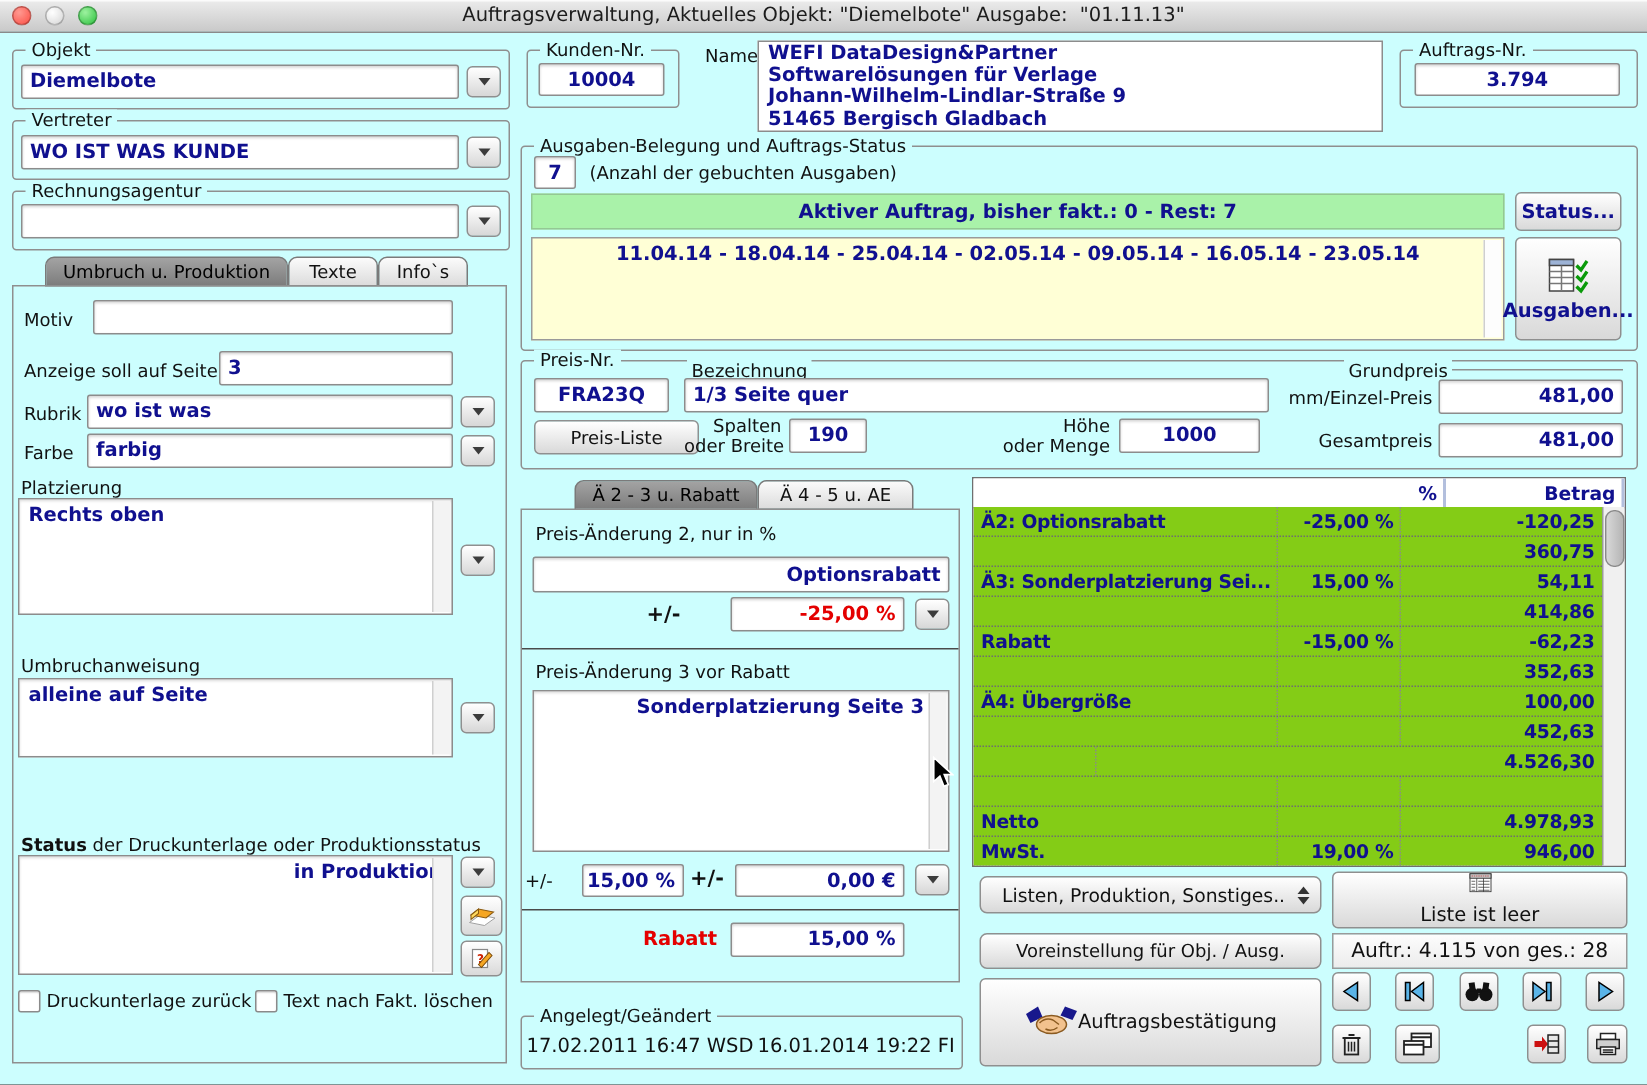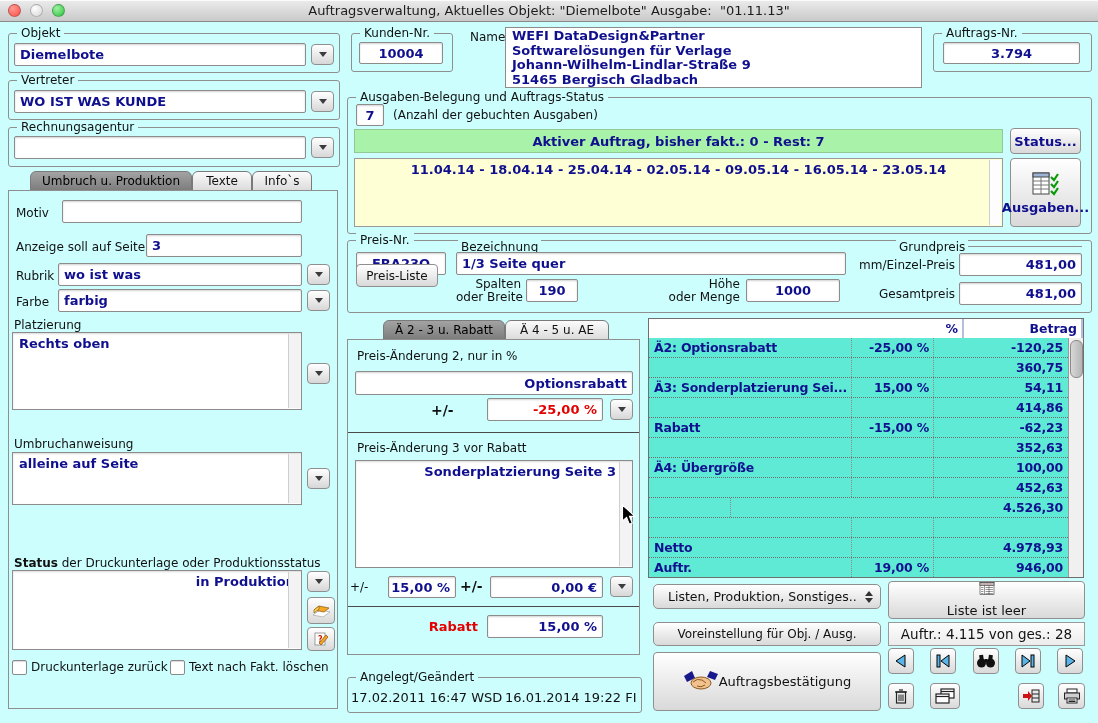--- a/index.html
+++ b/index.html
@@ -41,21 +41,21 @@
   .checkbox{position:absolute;width:13px;height:13px;background:#fff;border:1px solid #8a8a8a;border-radius:2px;box-shadow:inset 0 1px 1px rgba(0,0,0,.15);}
   .divline{position:absolute;height:1px;background:#4a4a4a;}
   
   .ptable{position:absolute;left:648px;top:318px;width:436px;height:260px;border:1px solid #6f6f6f;background:#fff;box-sizing:border-box;}
   .thead{display:flex;height:19px;border-bottom:1px solid #555;background:#fff;}
   .th{font-size:12.5px;font-weight:bold;color:#10108F;display:flex;align-items:center;white-space:nowrap;box-sizing:border-box;}
   .th-text{width:236px;padding-left:2px;border-right:2px solid #b3bfdd;margin-top:48px;}
   .th-pct{width:82px;justify-content:flex-end;padding-right:4px;border-right:2px solid #b3bfdd;}
   .th-amt{width:120px;justify-content:flex-end;padding-right:4px;border-right:2px solid #b3bfdd;}
   .tbody{position:absolute;left:0;top:19px;width:419px;height:239px;overflow:hidden;}
-  .trow{display:flex;height:20px;border-bottom:1px dotted #6e6e6e;background:#5eead4;box-sizing:border-box;}
+  .trow{display:flex;height:20px;border-bottom:1px dotted #6e6e6e;background:#84cc16;box-sizing:border-box;}
   .tcell{font-size:12.5px;font-weight:bold;color:#10108F;display:flex;align-items:center;white-space:nowrap;overflow:hidden;box-sizing:border-box;letter-spacing:-0.2px;}
   .tc-text{width:203px;padding-left:5px;border-right:1px dotted #8a8a8a;}
   .tc-pct{width:82px;justify-content:flex-end;padding-right:4px;border-right:1px dotted #8a8a8a;}
   .tc-amt{flex:1;justify-content:flex-end;padding-right:5px;}
   .vscroll{position:absolute;right:0;top:19px;bottom:0;width:15px;background:#f0f0f0;border-left:1px solid #9a9a9a;box-sizing:border-box;}
   .vthumb{position:absolute;left:1px;top:2px;width:11px;height:36px;background:linear-gradient(90deg,#d8d8d8,#b5b5b5);border:1px solid #8a8a8a;border-radius:6px;}
   .updown{display:inline-flex;flex-direction:column;gap:2px;margin-left:8px;}
   .updown .u{width:0;height:0;border-left:4px solid transparent;border-right:4px solid transparent;border-bottom:5px solid #333;}
   .updown .d{width:0;height:0;border-left:4px solid transparent;border-right:4px solid transparent;border-top:5px solid #333;}
 </style>
@@ -209,21 +209,21 @@
     </svg>
     <span style="font-size:13px;font-weight:bold;color:#10108F;">Ausgaben...</span>
   </div>
 
   <div class="fs" style="left:347px;top:240px;width:743px;height:71px;">
     <span class="legend">Preis-Nr.</span>
   </div>
   <div class="inp center" style="left:356px;top:252px;width:90px;height:23px;">FRA23Q</div>
   <span class="lbl" style="left:458px;top:240px;background:#ccfefe;padding:0 3px;">Bezeichnung</span>
   <div class="inp" style="left:456px;top:252px;width:390px;height:23px;">1/3 Seite quer</div>
-  <div class="btn" style="left:356px;top:264px;width:82px;height:23px;">Preis-Liste</div>
+  <div class="btn" style="left:356px;top:280px;width:110px;height:23px;">Preis-Liste</div>
 
   <span class="lbl" style="left:456px;top:277px;width:65px;text-align:right;">Spalten</span>
   <span class="lbl" style="left:456px;top:290px;width:65px;text-align:right;">oder Breite</span>
   <div class="inp center" style="left:526px;top:279px;width:52px;height:23px;">190</div>
 
   <span class="lbl" style="left:660px;top:277px;width:80px;text-align:right;">Höhe</span>
   <span class="lbl" style="left:660px;top:290px;width:80px;text-align:right;">oder Menge</span>
   <div class="inp center" style="left:746px;top:279px;width:94px;height:23px;">1000</div>
 
   <div class="abs" style="left:958px;top:246px;width:124px;height:1px;background:#8f8f8f;"></div>
@@ -326,21 +326,21 @@
           <div class="tcell tc-text"></div>
           <div class="tcell tc-pct"></div>
           <div class="tcell tc-amt"></div>
         </div>
         <div class="trow">
           <div class="tcell tc-text">Netto</div>
           <div class="tcell tc-pct"></div>
           <div class="tcell tc-amt">4.978,93</div>
         </div>
         <div class="trow">
-          <div class="tcell tc-text">Auftr.</div>
+          <div class="tcell tc-text">MwSt.</div>
           <div class="tcell tc-pct">19,00 %</div>
           <div class="tcell tc-amt">946,00</div>
         </div>
       </div>
     <div class="vscroll">
       <div class="vthumb"></div>
     </div>
   </div>
 
   <div class="btn" style="left:653px;top:584px;width:228px;height:25px;border-radius:5px;justify-content:flex-start;padding-left:14px;font-size:12.5px;">

